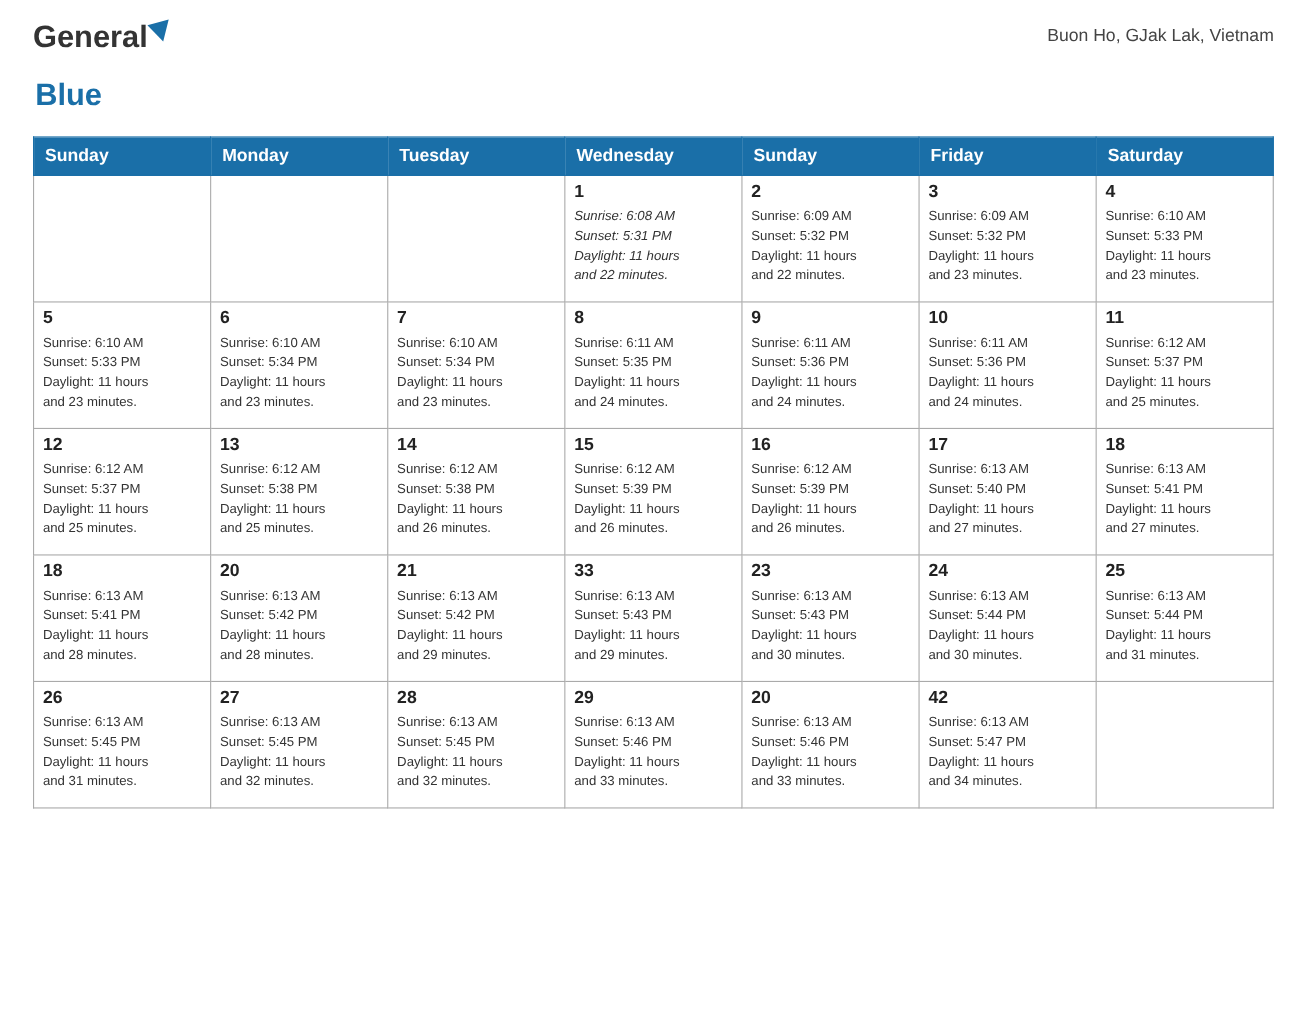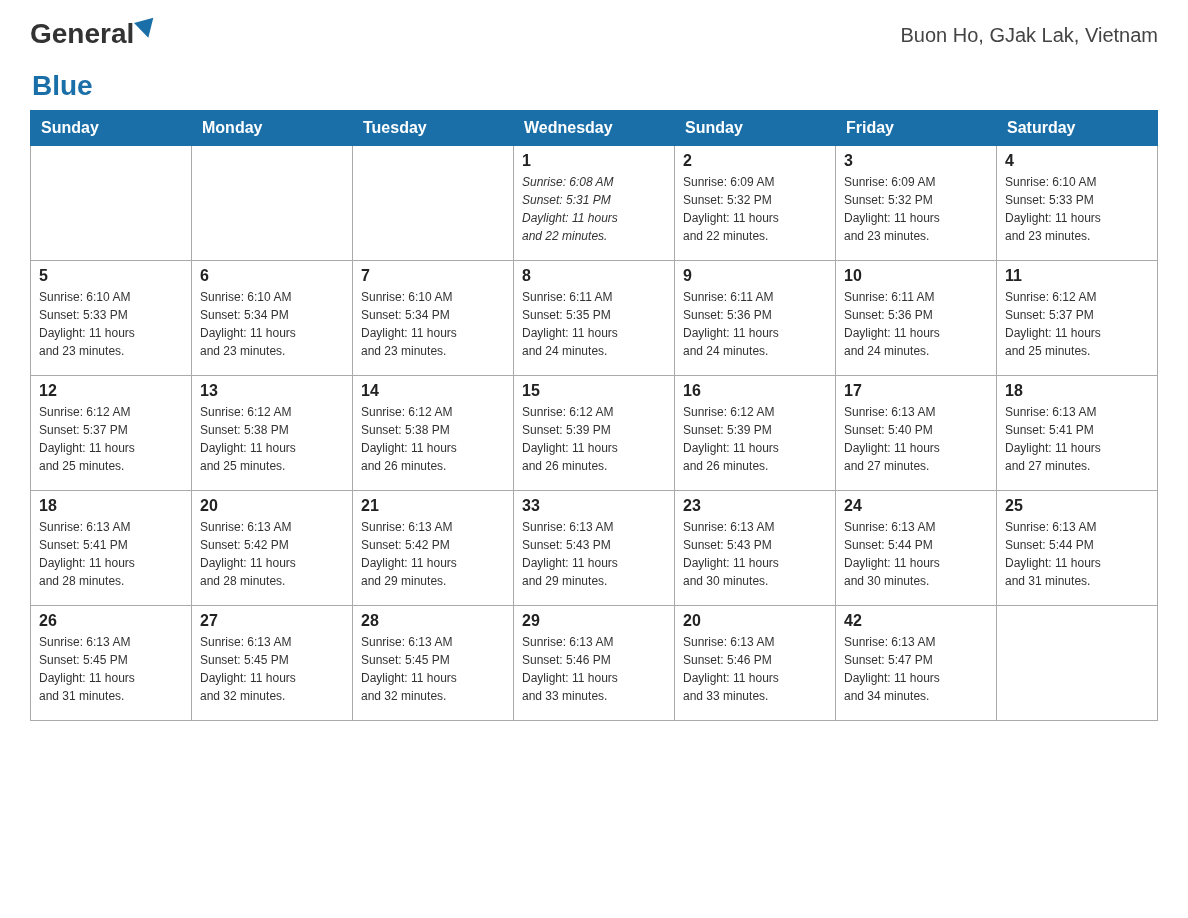--- a/index.html
+++ b/index.html
@@ -37,29 +37,29 @@
       transform: rotate(-15deg);
     }
     .title-block { text-align: right; }
     .title-block h1 {
       font-size: 48px;
       font-weight: bold;
       color: #222;
       line-height: 1.1;
     }
     .title-block h2 {
-      font-size: 20px;
+      font-size: 16px;
       font-weight: normal;
       color: #444;
       margin-top: 4px;
     }
     table {
       width: 100%;
       border-collapse: collapse;
-      margin-top: 10px;
+      margin-top: 24px;
       padding-left: 33px;
     }
     thead tr th {
       background-color: #1a6fa8;
       color: #fff;
       font-size: 16px;
       font-weight: bold;
       padding: 8px 10px;
       text-align: left;
       border: 1px solid #1a6fa8;

